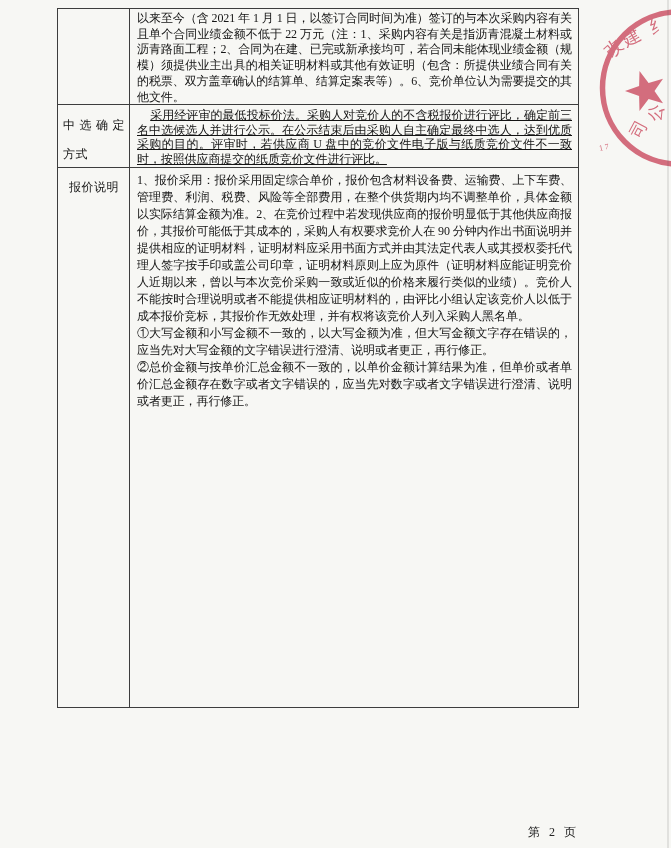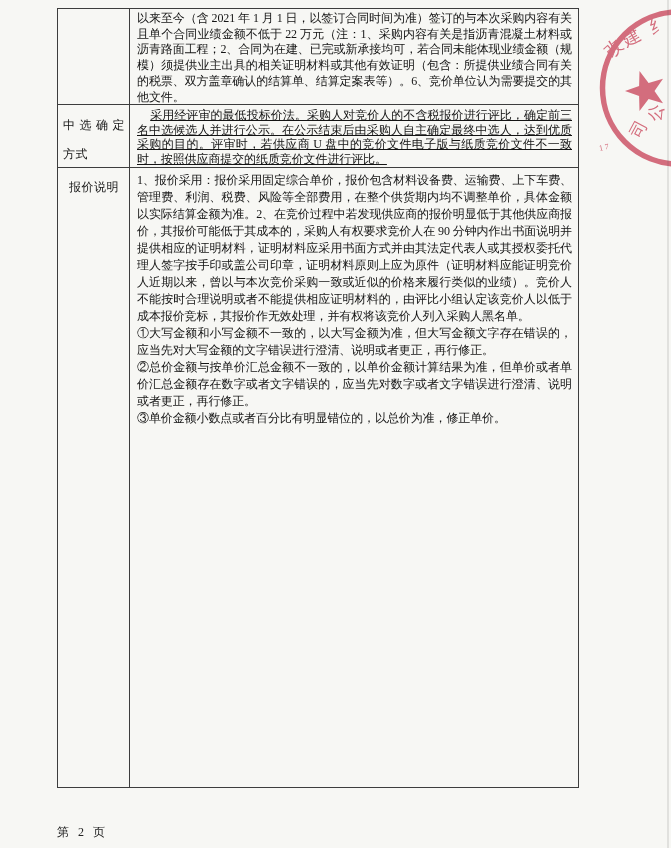--- a/index.html
+++ b/index.html
@@ -11,21 +11,21 @@
     position:relative;
     overflow:hidden;
   }
   .page{position:absolute;inset:0;}
   
   .scan-edge{
     position:absolute;top:0;right:2px;width:2px;height:848px;
     background:rgba(90,90,90,0.14);
   }
   .doc-table{
-    position:absolute;left:57px;top:8px;width:522px;height:780px;
+    position:absolute;left:57px;top:8px;width:522px;height:700px;
     border:1.4px solid #3d3d3d;
     display:flex;flex-direction:column;
     box-sizing:border-box;
     background:transparent;
   }
   .t-row{display:flex;flex-direction:row;box-sizing:border-box;}
   .t-row.r1{height:96px;border-bottom:1.2px solid #3d3d3d;}
   .t-row.r2{height:63px;border-bottom:1.2px solid #3d3d3d;}
   .t-row.r3{flex:1;}
   .label-cell{
@@ -54,21 +54,21 @@
     color:#141414;
   }
   .r1 .para{line-height:15.7px;}
   .r2 .para{line-height:14.5px;text-decoration:underline;}
   .r2 .content-cell{padding-top:3px;}
   .r3 .content-cell{padding-top:4px;}
   .r3 .para{line-height:17px;}
   .para.indent{text-indent:1.1em;}
   .footer{
     position:absolute;left:57px;top:824px;width:522px;
-    text-align:left;font-size:12px;letter-spacing:3px;color:#222;
+    text-align:right;font-size:12px;letter-spacing:3px;color:#222;
   }
   .stamp{
     position:absolute;left:585px;top:5px;width:86px;height:170px;
     pointer-events:none;
   }
 </style>
 </head>
 <body>
 
 <div class="page">
@@ -88,21 +88,20 @@
           <div class="para indent">采用经评审的最低投标价法。采购人对竞价人的不含税报价进行评比，确定前三名中选候选人并进行公示。在公示结束后由采购人自主确定最终中选人，达到优质采购的目的。评审时，若供应商 U 盘中的竞价文件电子版与纸质竞价文件不一致时，按照供应商提交的纸质竞价文件进行评比。</div>
         </div>
     </div>
 
     <div class="t-row r3">
       <div class="label-cell">报价说明</div>
       <div class="content-cell">
           <div class="para">1、报价采用：报价采用固定综合单价，报价包含材料设备费、运输费、上下车费、管理费、利润、税费、风险等全部费用，在整个供货期内均不调整单价，具体金额以实际结算金额为准。2、在竞价过程中若发现供应商的报价明显低于其他供应商报价，其报价可能低于其成本的，采购人有权要求竞价人在 90 分钟内作出书面说明并提供相应的证明材料，证明材料应采用书面方式并由其法定代表人或其授权委托代理人签字按手印或盖公司印章，证明材料原则上应为原件（证明材料应能证明竞价人近期以来，曾以与本次竞价采购一致或近似的价格来履行类似的业绩）。竞价人不能按时合理说明或者不能提供相应证明材料的，由评比小组认定该竞价人以低于成本报价竞标，其报价作无效处理，并有权将该竞价人列入采购人黑名单。</div>
           <div class="para">①大写金额和小写金额不一致的，以大写金额为准，但大写金额文字存在错误的，应当先对大写金额的文字错误进行澄清、说明或者更正，再行修正。</div>
           <div class="para">②总价金额与按单价汇总金额不一致的，以单价金额计算结果为准，但单价或者单价汇总金额存在数字或者文字错误的，应当先对数字或者文字错误进行澄清、说明或者更正，再行修正。</div>
-          <div class="para">③单价金额小数点或者百分比有明显错位的，以总价为准，修正单价。</div>
         </div>
     </div>
 
   </div>
 
   <div class="footer">第 2 页</div>
 
   <svg class="stamp" viewBox="0 0 86 170" width="86" height="170">
     <g opacity="0.82">
       <circle cx="93.5" cy="83" r="76" fill="none" stroke-width="5.5" stroke="#cc4f63"></circle>

